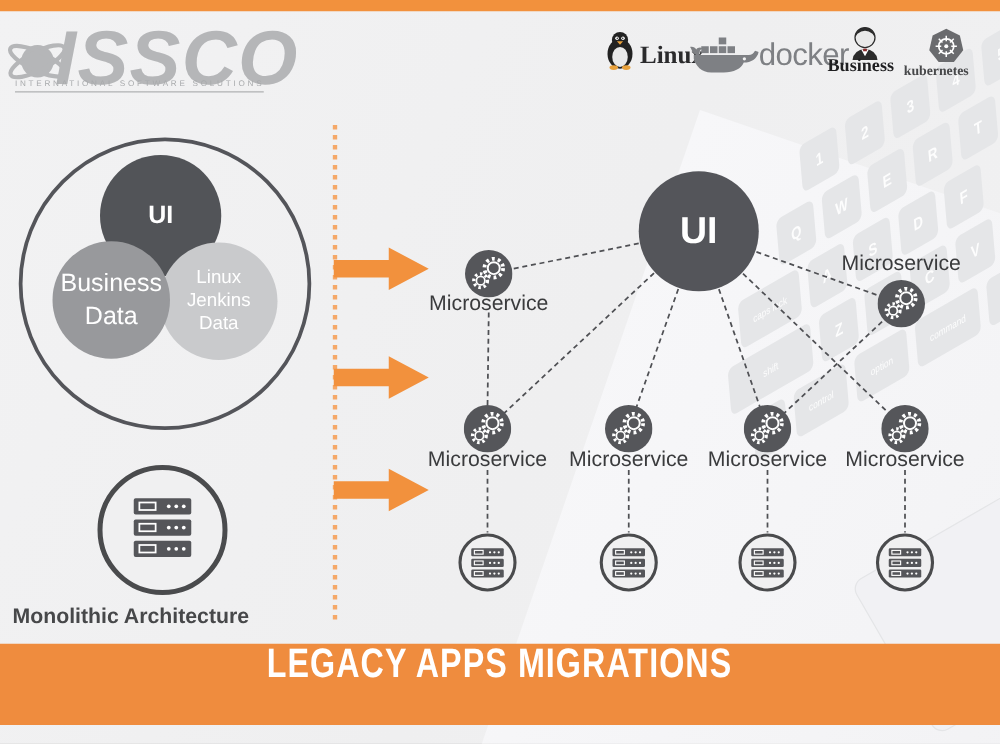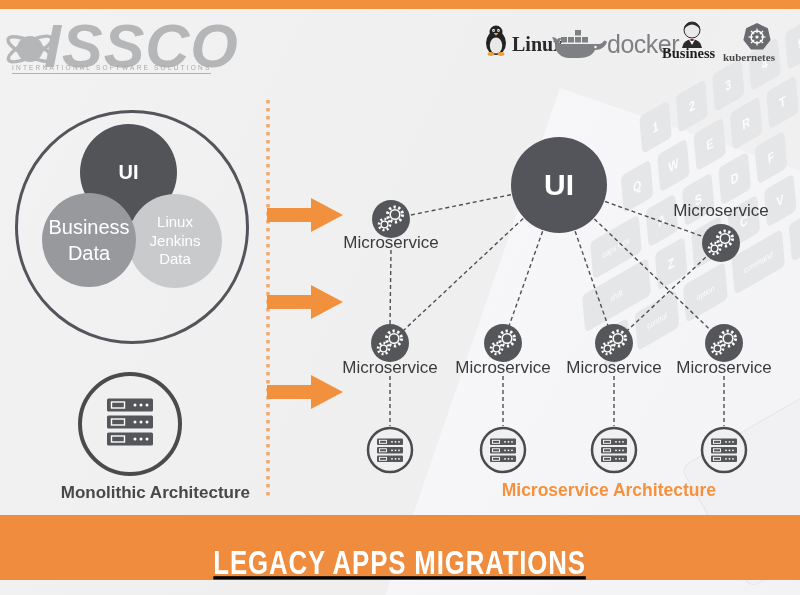--- a/index.html
+++ b/index.html
@@ -19,24 +19,24 @@
   .kb-wrap{position:absolute;left:582px;top:150px;width:520px;
     transform:rotate(-30deg) skewX(-25deg);transform-origin:0 0;}
   .kb-row{display:flex;gap:8px;margin-bottom:8px;}
   .key{width:34px;height:34px;border-radius:5px;background:#e5e6e8;
     color:rgba(255,255,255,.9);display:flex;align-items:center;justify-content:center;
     font-size:12px;font-weight:bold;flex:none;}
   .key.small{font-size:7.5px;font-weight:normal;}
   
   .circle{border-radius:50%;display:flex;align-items:center;justify-content:center;
     text-align:center;color:#fff;}
-  .caption{font-weight:bold;font-size:17px;text-align:right;}
+  .caption{font-weight:bold;font-size:17px;text-align:left;}
   .ms-label{font-size:17px;color:#3a3b3d;text-align:center;width:110px;}
   .banner{position:absolute;left:0;top:515px;width:800px;height:65px;background:#ef8c3e;
-    display:flex;align-items:flex-end;justify-content:center;text-decoration:underline;}
+    display:flex;align-items:flex-start;justify-content:center;}
   .banner span{color:#fff;font-weight:bold;font-size:30px;letter-spacing:1px;
     transform:scale(.86,1.1);white-space:nowrap;}
   .top-strip{position:absolute;left:0;top:0;width:800px;height:9px;background:#f2913d;}
   
   .issco-name{position:absolute;left:44px;top:16px;font-size:61px;font-weight:bold;
     color:#b5b6b8;letter-spacing:1px;line-height:1;font-style:italic;}
   .issco-tag{position:absolute;left:12px;top:64px;font-size:6.5px;letter-spacing:2.2px;
     color:#a8aaac;border-bottom:1px solid #b0b1b3;padding-bottom:2px;white-space:nowrap;}
   .tech-label-serif{font-family:"Liberation Serif","DejaVu Serif",serif;font-weight:bold;}
 </style>
@@ -365,20 +365,19 @@
         <circle cx="34" cy="16.8" r=".9"></circle>
       <circle cx="27" cy="25.3" r=".9"></circle>
         <circle cx="30.5" cy="25.3" r=".9"></circle>
         <circle cx="34" cy="25.3" r=".9"></circle>
       <circle cx="27" cy="33.8" r=".9"></circle>
         <circle cx="30.5" cy="33.8" r=".9"></circle>
         <circle cx="34" cy="33.8" r=".9"></circle>
     </g>
   </svg>
 
-  <div class="abs caption" style="left:416px;top:480px;width:300px;font-size:17.5px;color:#f6913e">Microservice Architecture</div>
 
   <div class="banner">
     <span>LEGACY APPS MIGRATIONS</span>
   </div>
 
   <div class="top-strip"></div>
 </div>
 
 </body></html>

